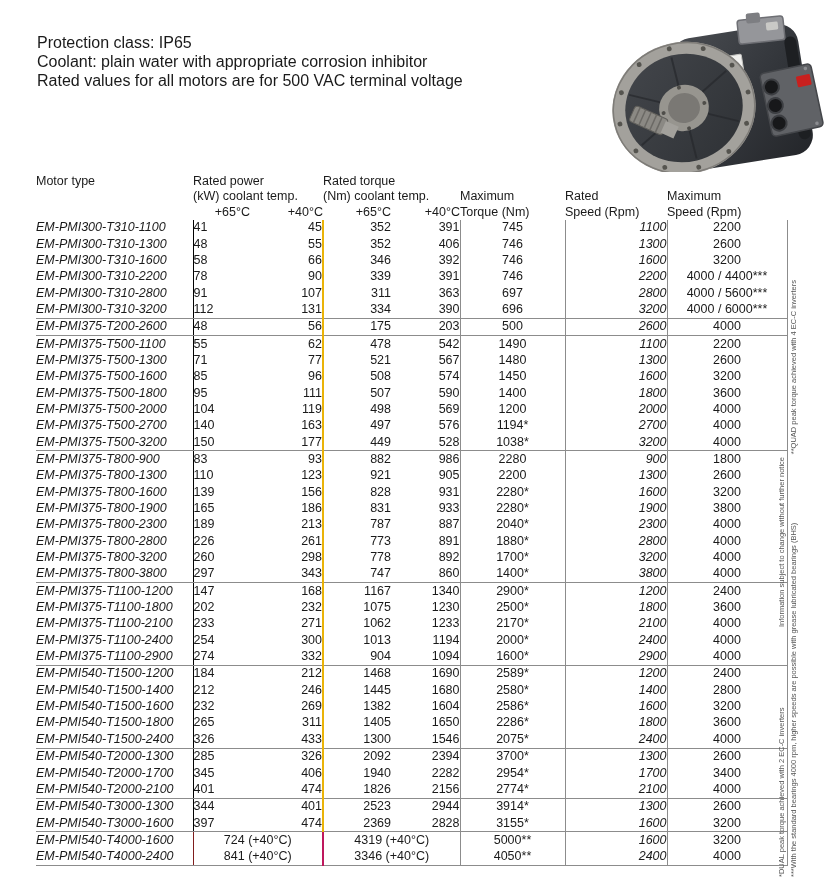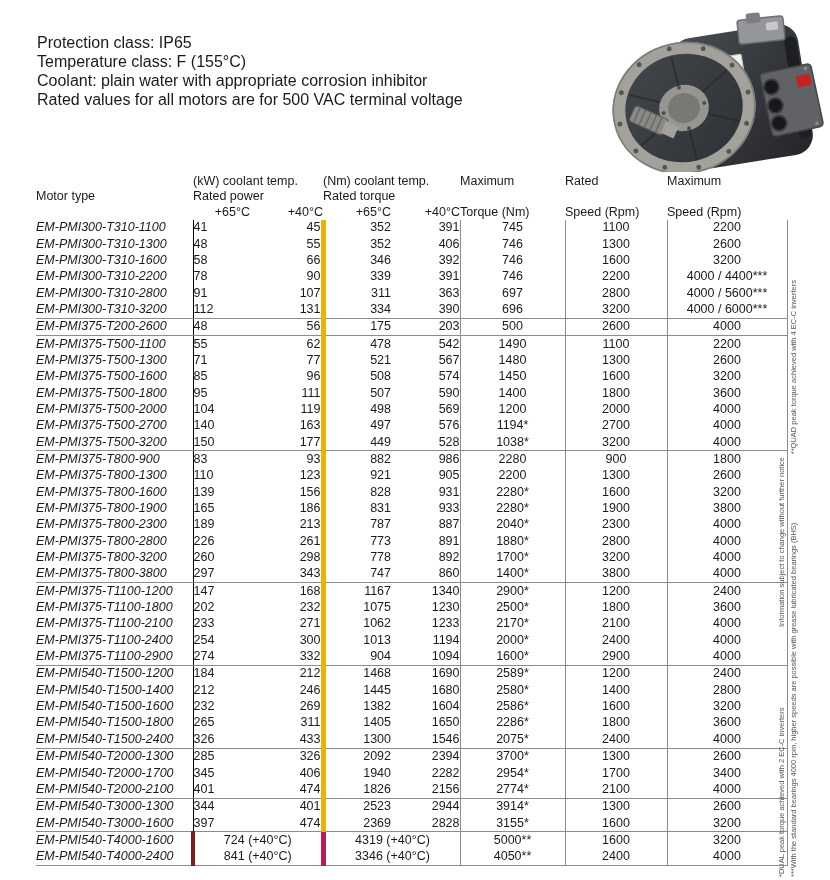--- a/index.html
+++ b/index.html
@@ -22,27 +22,27 @@
     border-collapse:collapse; table-layout:fixed; width:751px;
     font-size:12.5px;
   }
   table.spec thead td { height:15.5px; line-height:15px; padding:0; vertical-align:bottom; }
   table.spec tbody td { height:16.35px; line-height:13px; padding:0; vertical-align:middle; }
 
   
   .c1  { text-align:left;font-style:italic; }
   .c2  { text-align:left; padding-right:22px; border-left:1px solid #000000;margin-top:33px; }
   .c3  { text-align:right; padding-right:39px; }
-  .c4  { text-align:right; padding-right:19px; border-left:5px solid #eab308; }
+  .c4  { text-align:right; padding-right:19px; border-left:2px solid #eab308; }
   .c5  { text-align:right; padding-right:32px; }
   .c6  { text-align:center; border-left:1px solid #8c8c8c; }
-  .c7  { text-align:center; border-left:1px solid #8c8c8c; }
+  .c7  { text-align:right; border-left:1px solid #8c8c8c;font-style:italic; }
   .c8  { text-align:center; border-left:1px solid #8c8c8c; border-right:1px solid #8c8c8c; }
-  .cm1 { text-align:center; border-left:4px solid #7f1d1d; }
-  .cm2 { text-align:center; border-left:5px solid #be185d; }
+  .cm1 { text-align:center; border-left:1px solid #7f1d1d; }
+  .cm2 { text-align:center; border-left:2px solid #be185d; }
   tr.group-end td { border-bottom:1px solid #8c8c8c; }
 
   
   thead .hmt { text-align:left; }
   thead .hL  { text-align:left; padding-left:4px; }
   thead .h65p { text-align:right; padding-right:2px; }
   thead .h40p { text-align:right; padding-right:24px; }
   thead .h65t { text-align:right; padding-right:11px; }
   thead .h40t { text-align:right; padding-right:25px; }
   thead .h6 { text-align:left; padding-left:7px; }
@@ -58,21 +58,20 @@
   .vfoot-outer { left:789px; top:877px; width:597px; }
   .vfoot-inner { left:777px; top:877px; width:420px; }
 </style>
 </head>
 <body>
 
 <div class="page">
 
   <div class="info">
     <div>Protection class: IP65</div>
-    <div>Temperature class: F (155°C)</div>
     <div>Coolant: plain water with appropriate corrosion inhibitor</div>
     <div>Rated values for all motors are for 500 VAC terminal voltage</div>
   </div>
 
   <div class="motor">
     <svg width="228" height="162" viewBox="0 0 228 162">
       <defs>
         <linearGradient id="gBody" x1="0" y1="0" x2="1" y2="1">
           <stop offset="0" stop-color="#4a4d52"></stop>
           <stop offset="0.55" stop-color="#33363b"></stop>
@@ -158,34 +157,34 @@
         <col style="width:57px">
         <col style="width:73px">
       <col style="width:68px">
         <col style="width:69px">
         <col style="width:105px">
       <col style="width:102px">
         <col style="width:120px">
     </colgroup>
     <thead>
       <tr>
+        <td class="hmt">Motor type</td>
+        <td class="hL" colspan="2">Rated power</td>
+        <td class="hL" colspan="2">Rated torque</td>
+        <td></td>
+          <td></td>
+          <td></td>
+      </tr>
+      <tr>
         <td></td>
         <td class="hL" colspan="2">(kW) coolant temp.</td>
         <td class="hL" colspan="2">(Nm) coolant temp.</td>
         <td class="h6">Maximum</td>
         <td class="h7">Rated</td>
         <td class="h8">Maximum</td>
-      </tr>
-      <tr>
-        <td class="hmt">Motor type</td>
-        <td class="hL" colspan="2">Rated power</td>
-        <td class="hL" colspan="2">Rated torque</td>
-        <td></td>
-          <td></td>
-          <td></td>
       </tr>
       <tr>
         <td></td>
         <td class="h65p">+65°C</td>
         <td class="h40p">+40°C</td>
         <td class="h65t">+65°C</td>
         <td class="h40t">+40°C</td>
         <td class="h6">Torque (Nm)</td>
         <td class="h7">Speed (Rpm)</td>
         <td class="h8">Speed (Rpm)</td>

